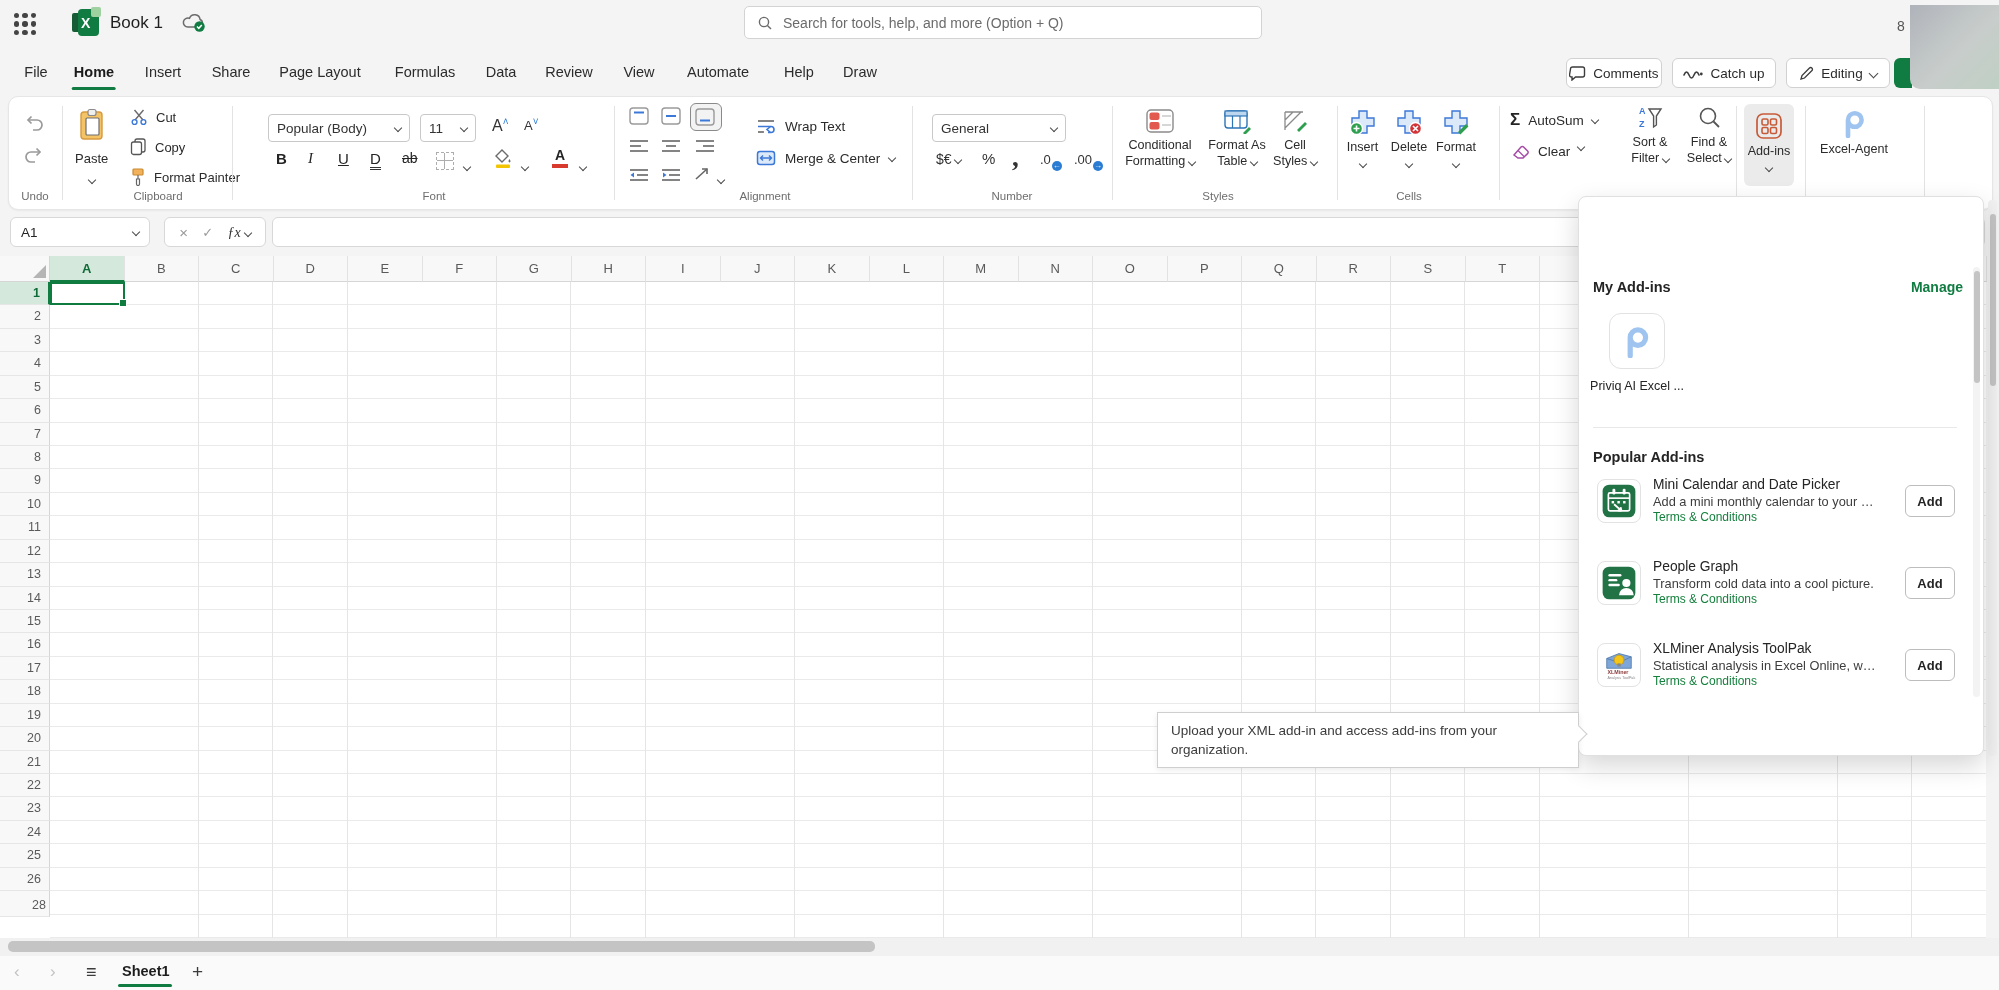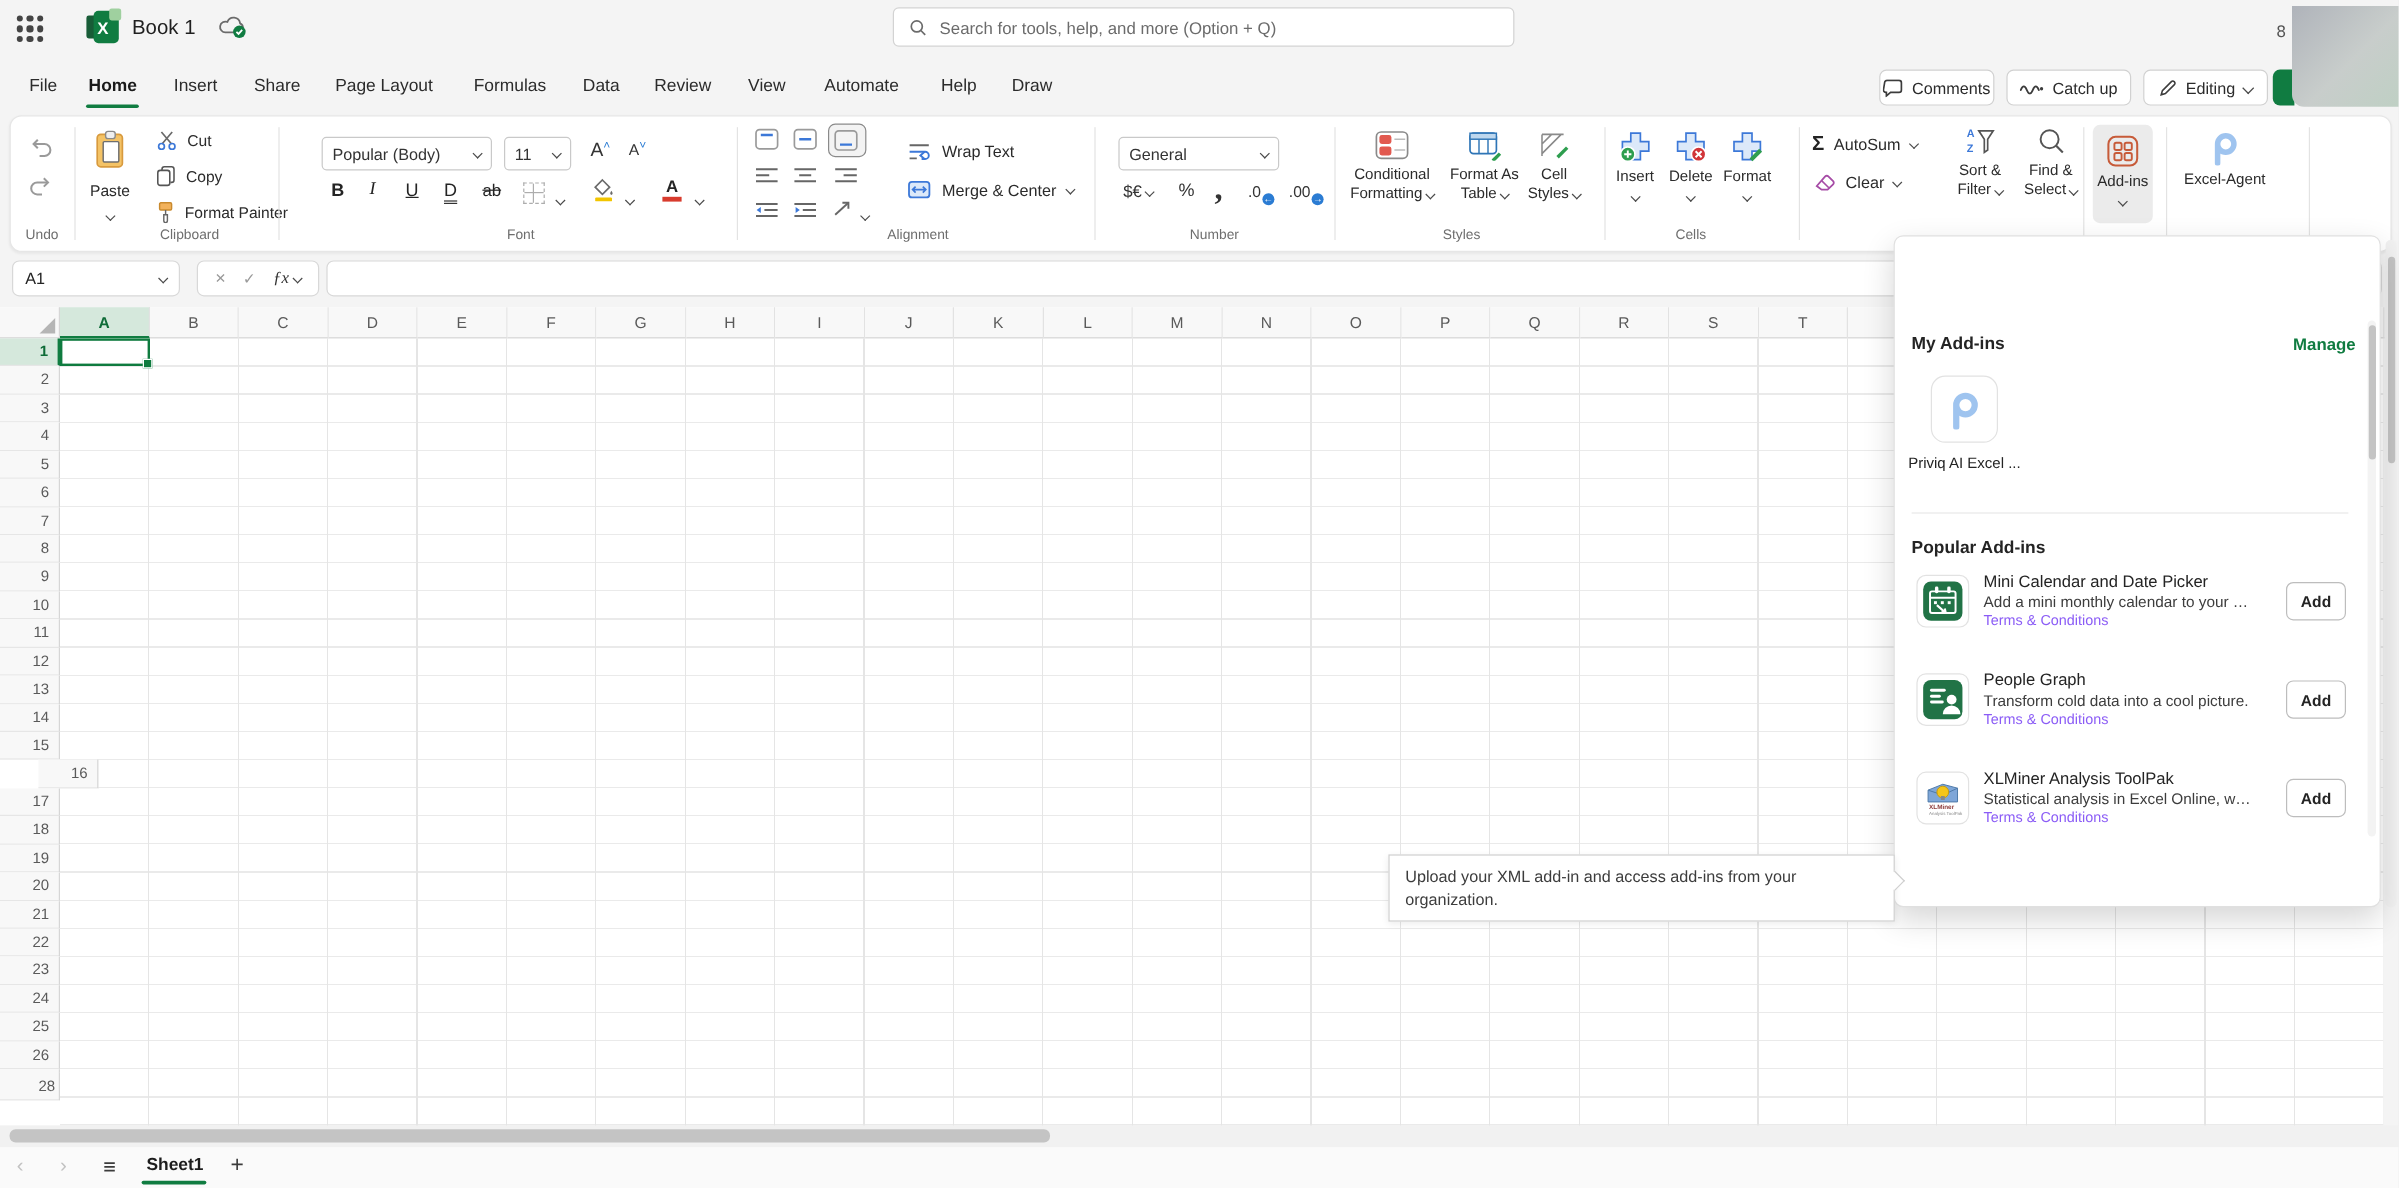--- a/index.html
+++ b/index.html
@@ -42,21 +42,21 @@
                border-left:13px solid transparent;border-bottom:13px solid #B5B5B5}
   #sel{position:absolute;left:50px;top:26px;width:74.5px;height:23.43px;border:2px solid #0F7B3F;box-sizing:border-box}
   #sel .handle{position:absolute;right:-4px;bottom:-4px;width:6px;height:6px;background:#0F7B3F;border:1px solid #fff}
   
   #addins-panel{position:absolute;left:1578px;top:196px;width:406px;height:560px;background:#fff;
      border:1px solid #E0E0E0;border-radius:8px;box-shadow:0 10px 26px rgba(0,0,0,.16);box-sizing:border-box;z-index:50}
   .ptitle{position:absolute;font-size:14.5px;font-weight:700;color:#242424}
   .green{color:#107C41}
   .pitem-title{font-size:13.8px;color:#242424;white-space:nowrap}
   .pitem-desc{font-size:12.8px;color:#3d3d3d;white-space:nowrap}
-  .pitem-terms{font-size:12px;color:#8b5cf6;white-space:nowrap}
+  .pitem-terms{font-size:12px;color:#15803d;white-space:nowrap}
   .addbtn{position:absolute;left:326px;top:8px;width:48px;height:30px;border:1px solid #BDBDBD;border-radius:6px;
           background:#fff;font-size:13px;font-weight:700;display:flex;align-items:center;justify-content:center}
   .tile{border:1px solid #E2E2E2;border-radius:9px;background:#fff;box-sizing:border-box;
         display:flex;align-items:center;justify-content:center}
   
   #tooltip{position:absolute;left:1157px;top:712px;width:394px;background:#fff;border:1px solid #CFCFCF;
      padding:8px 13px;font-size:13.5px;line-height:19px;color:#3c3c3c;z-index:60;box-shadow:0 2px 6px rgba(0,0,0,.08)}
   #tooltip .arrow{position:absolute;right:-6.5px;top:15px;width:11px;height:11px;background:#fff;
      border-top:1px solid #CFCFCF;border-right:1px solid #CFCFCF;transform:rotate(45deg)}
   .scrollthumb{background:#C4C4C4;border-radius:5px;position:absolute}
@@ -389,21 +389,21 @@
     <span class="chev s"></span>
   </div>
   <div class="glabel" style="left:1359px;width:100px">Cells</div>
   <div class="vdiv" style="left:1499px"></div>
 
   <div class="abs" style="left:1510px;top:110px;display:flex;align-items:center;gap:8px">
     <span style="font-size:17px;font-weight:600">Σ</span>
     <span class="rlbl" style="position:static;font-size:13.5px">AutoSum</span>
     <span class="chev s"></span>
   </div>
-  <div class="abs" style="left:1512px;top:144px;display:flex;align-items:center;gap:8px">
+  <div class="abs" style="left:1512px;top:144px;display:flex;gap:8px">
     <svg width="18" height="16" viewBox="0 0 18 16">
       <path d="M2 11 L9 3 a1.8 1.8 0 0 1 2.6 0 l4 4 a1.8 1.8 0 0 1 0 2.6 L11 14 h-5 Z" fill="#fff" stroke="#A64CA6" stroke-width="1.5"></path>
       <line x1="6" y1="6.5" x2="12" y2="12.5" stroke="#A64CA6" stroke-width="1.3"></line>
     </svg>
     <span class="rlbl" style="position:static;font-size:13.5px">Clear</span>
     <span class="chev s"></span>
   </div>
   <div class="abs" style="left:1622px;top:105px;width:56px;text-align:center">
     <svg width="26" height="26" viewBox="0 0 26 26">
       <text x="2" y="9" font-size="9" fill="#3C78D8" font-weight="bold">A</text>
@@ -498,21 +498,21 @@
       <div class="rowh" style="top: 143.15px;">6</div>
       <div class="rowh" style="top: 166.58px;">7</div>
       <div class="rowh" style="top: 190.01px;">8</div>
       <div class="rowh" style="top: 213.44px;">9</div>
       <div class="rowh" style="top: 236.87px;">10</div>
       <div class="rowh" style="top: 260.3px;">11</div>
       <div class="rowh" style="top: 283.73px;">12</div>
       <div class="rowh" style="top: 307.16px;">13</div>
       <div class="rowh" style="top: 330.59px;">14</div>
       <div class="rowh" style="top: 354.02px;">15</div>
-      <div class="rowh" style="top: 377.45px; margin-left: 32px;">16</div>
+      <div class="rowh" style="top: 377.45px;">16</div>
       <div class="rowh" style="top: 400.88px;">17</div>
       <div class="rowh" style="top: 424.31px;">18</div>
       <div class="rowh" style="top: 447.74px; padding-left: 24px;">19</div>
       <div class="rowh" style="top: 471.17px;">20</div>
       <div class="rowh" style="top: 494.6px;">21</div>
       <div class="rowh" style="top: 518.03px;">22</div>
       <div class="rowh" style="top: 541.46px;">23</div>
       <div class="rowh" style="top: 564.89px;">24</div>
       <div class="rowh" style="top: 588.32px;">25</div>
       <div class="rowh" style="top: 611.75px;">26</div>

